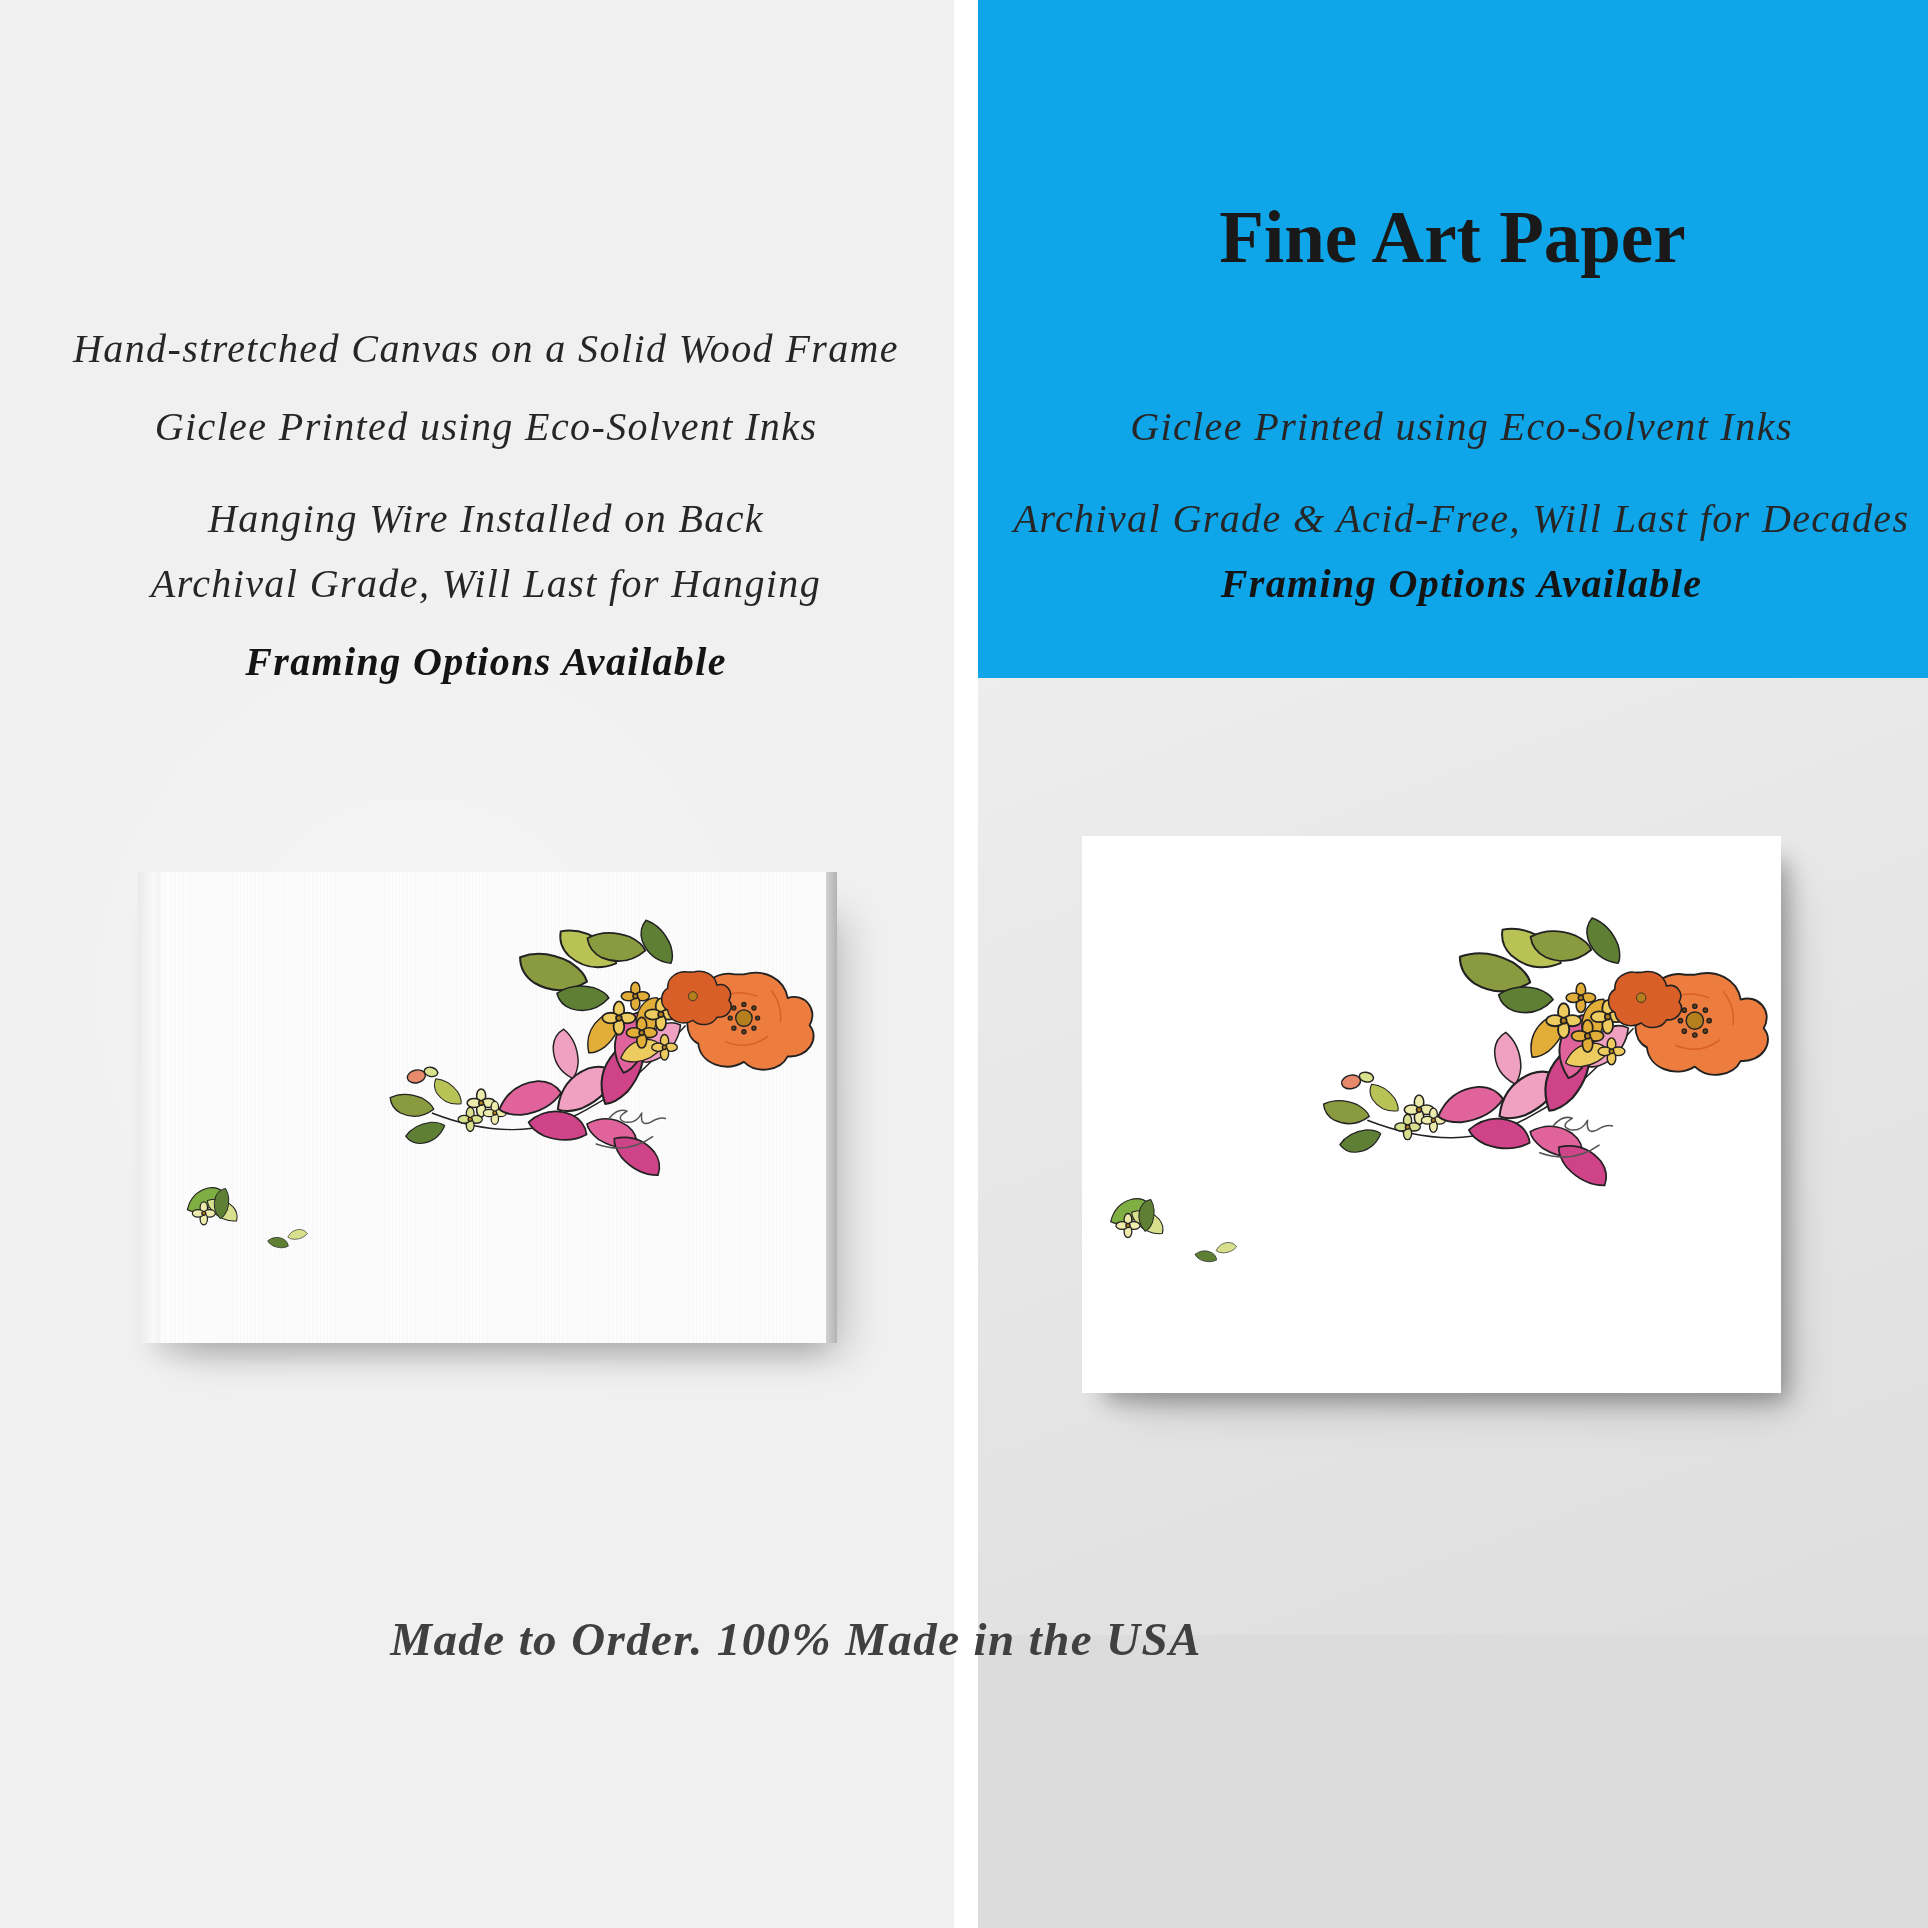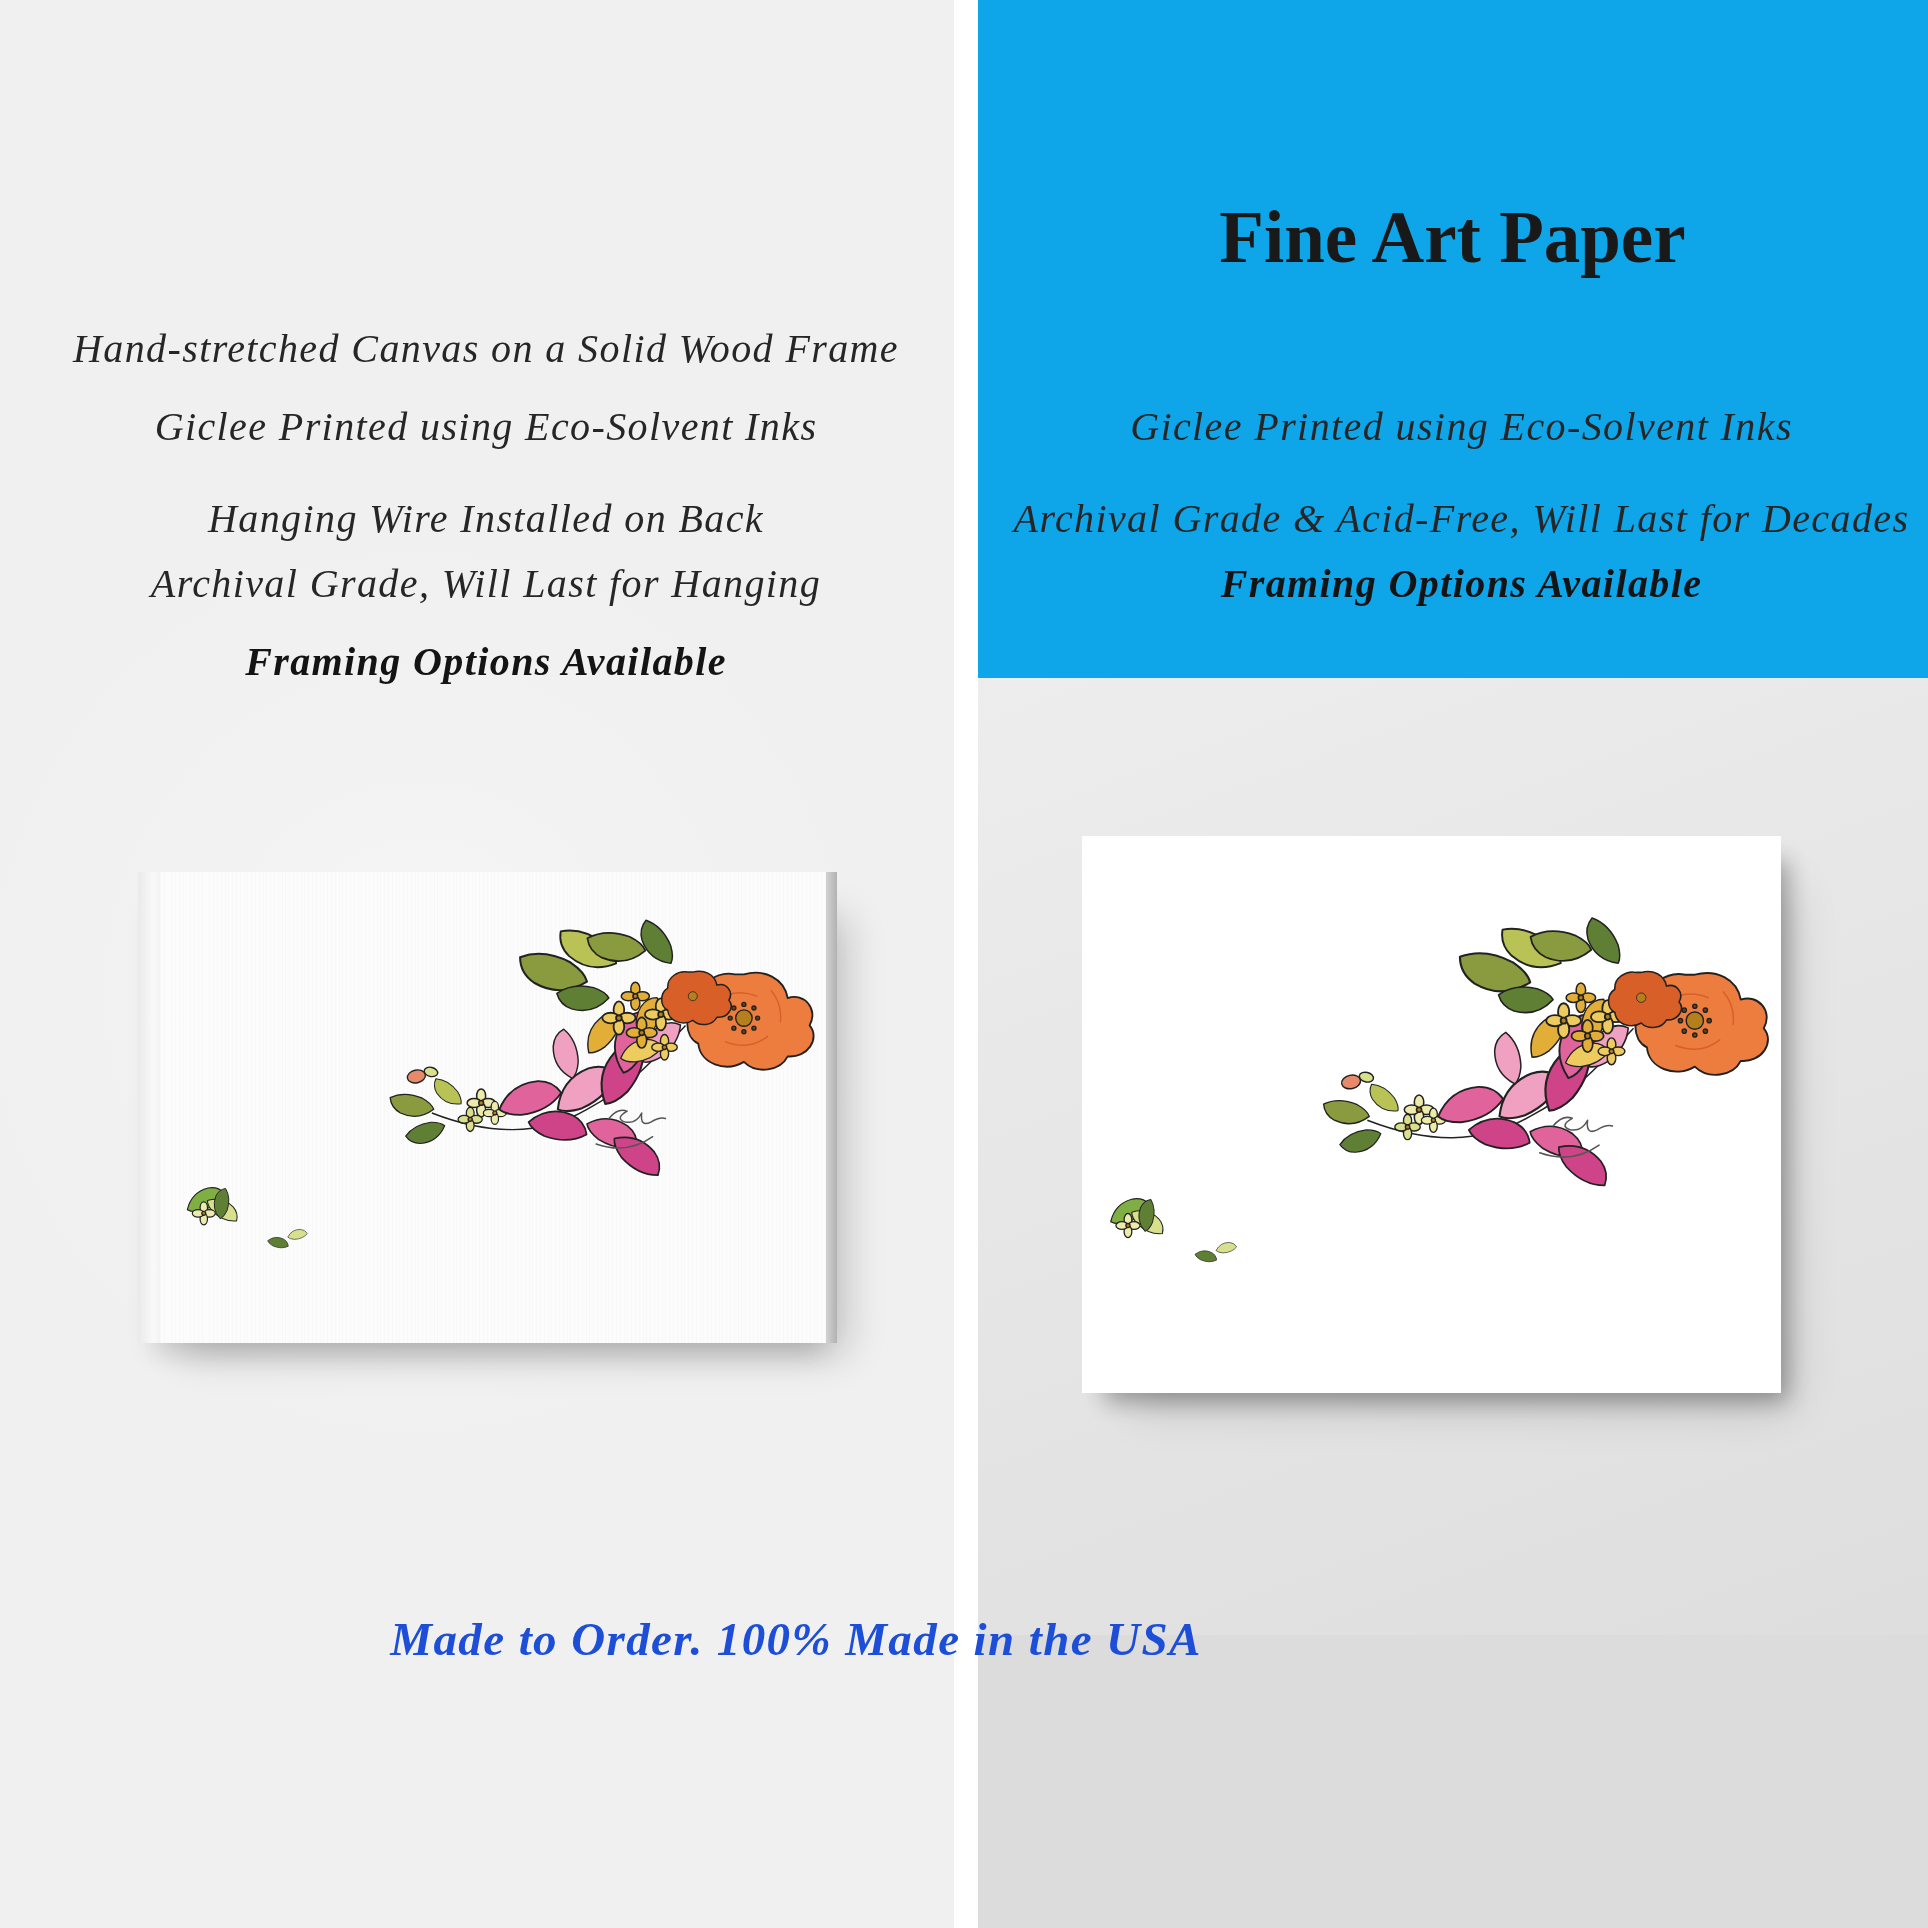--- a/index.html
+++ b/index.html
@@ -16,21 +16,21 @@
                background:linear-gradient(160deg,#ededed 0%,#e6e6e6 45%,#dedede 100%);}
   .wall-strip-right{position:absolute;left:0;top:1635px;width:951px;height:294px;background:#dcdcdc;}
   
   .title{position:absolute;top:200px;left:0;width:100%;text-align:center;
          font-size:73px;font-weight:700;color:#191919;line-height:75px;letter-spacing:0;}
   .feature{position:absolute;left:0;width:100%;text-align:center;
            font-size:40px;font-style:italic;color:#262626;letter-spacing:1.4px;line-height:49px;padding-left:9px;}
   .feature.em{font-weight:700;color:#141414;}
   .f1{top:324px;} .f2{top:402px;} .f3{top:481px;margin-top:13px;} .f4{top:559px;} .f5{top:637px;}
   .caption{position:absolute;left:0;top:1612px;width:1592px;text-align:center;z-index:9;
-           font-size:47px;font-weight:700;font-style:italic;color:#1d4ed8;letter-spacing:1.4px;}
+           font-size:47px;font-weight:700;font-style:italic;color:#404040;letter-spacing:1.4px;}
   
   .canvas{position:absolute;left:138px;top:872px;width:699px;height:471px;
           box-shadow:26px 28px 38px -17px rgba(0,0,0,.20), 0 24.5px 24.5px -15px rgba(0,0,0,.14);}
   .canvas .side-l{position:absolute;left:0;top:0;bottom:0;width:21.7px;
           background:linear-gradient(90deg,#eaeaea 0%,#f9f9f9 70%,#f3f3f3 100%);}
   .canvas .front{position:absolute;left:21.7px;top:0;bottom:0;right:11.3px;background:#fcfcfd;
           background-image:repeating-linear-gradient(90deg,rgba(0,0,0,.015) 0 0.9px,transparent 0.9px 3.8px);}
   .canvas .side-r{position:absolute;right:0;top:0;bottom:0;width:11.3px;
           background:linear-gradient(90deg,#d2d2d2 0%,#b2b2b2 100%);}
   

